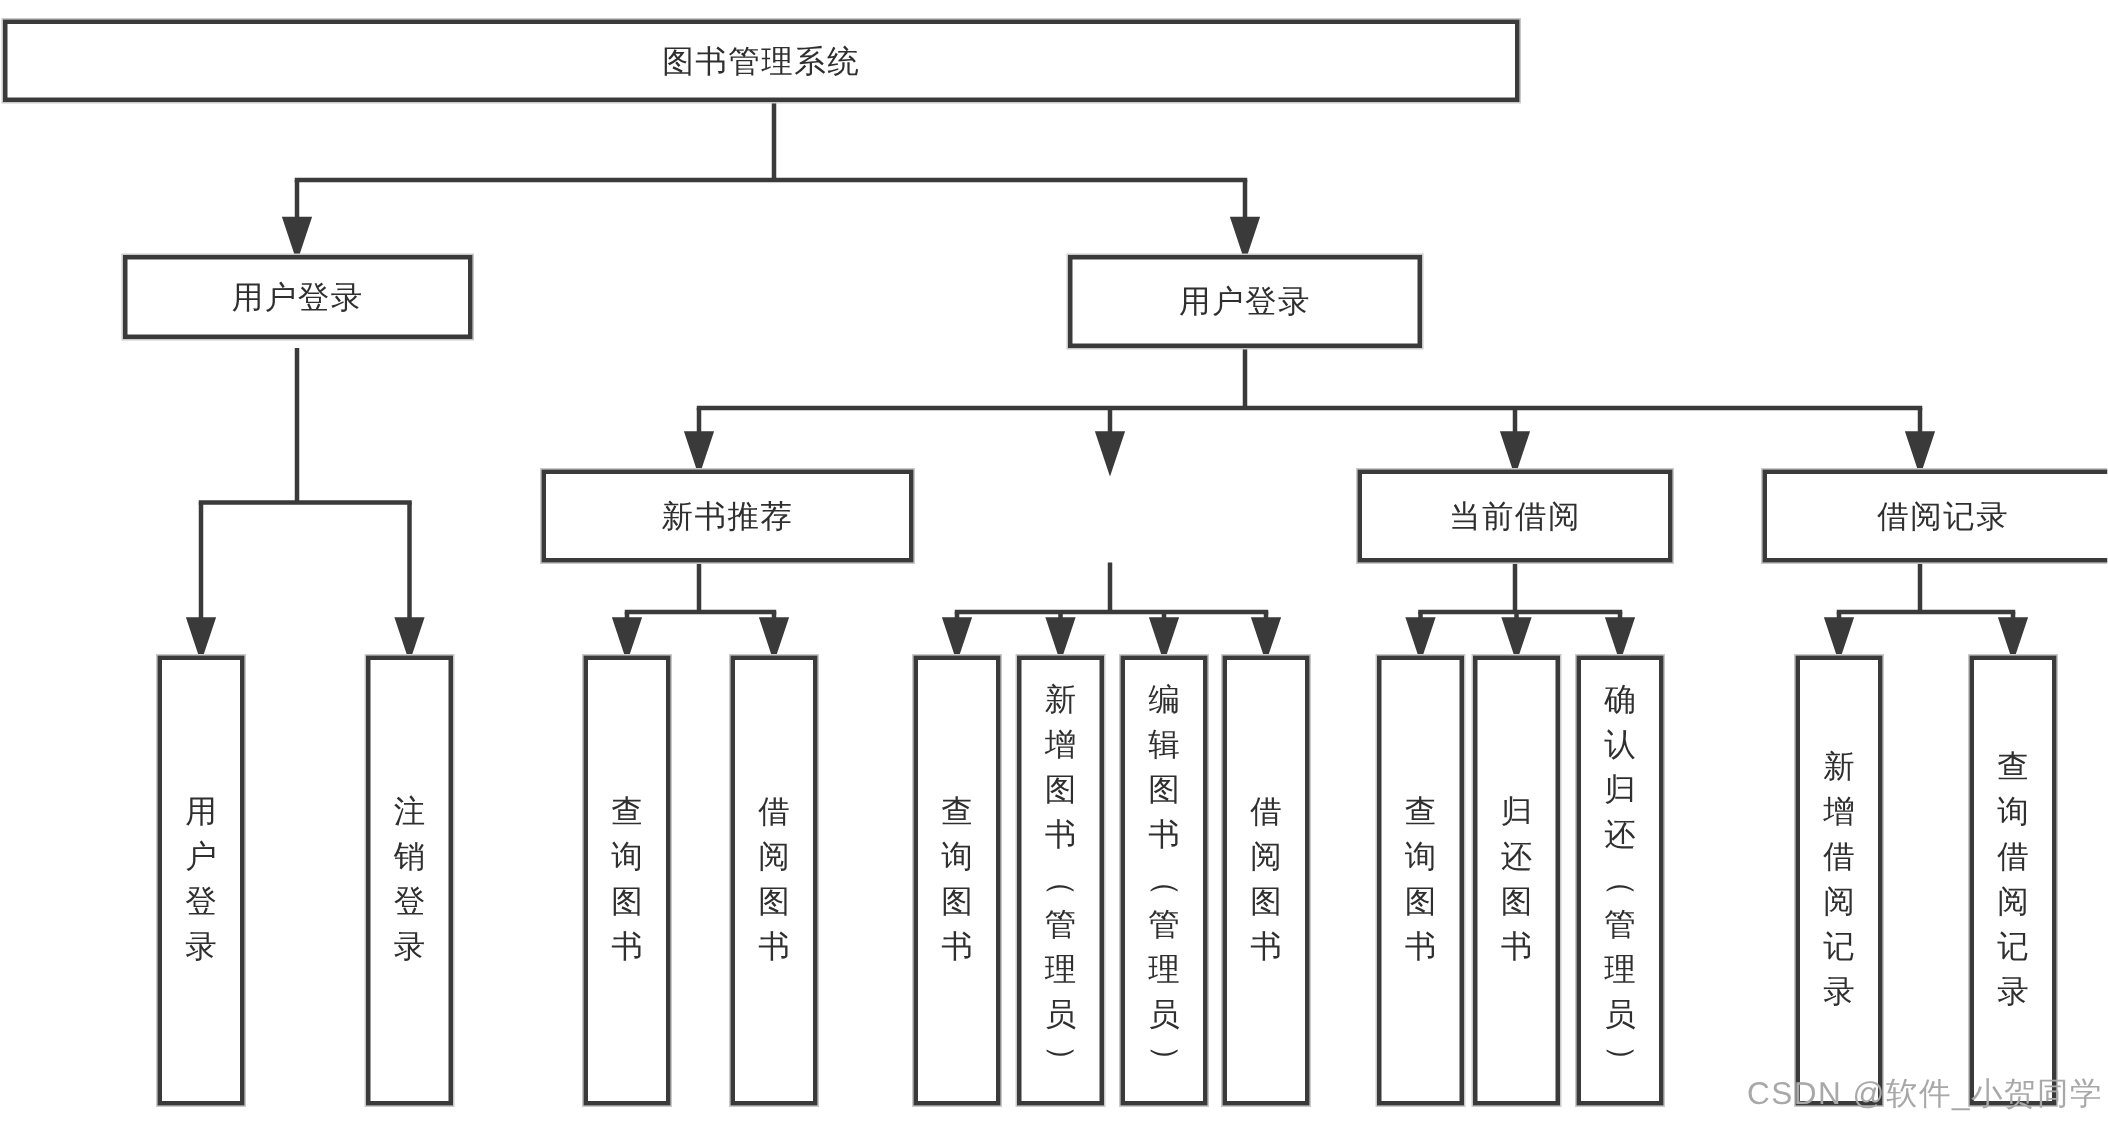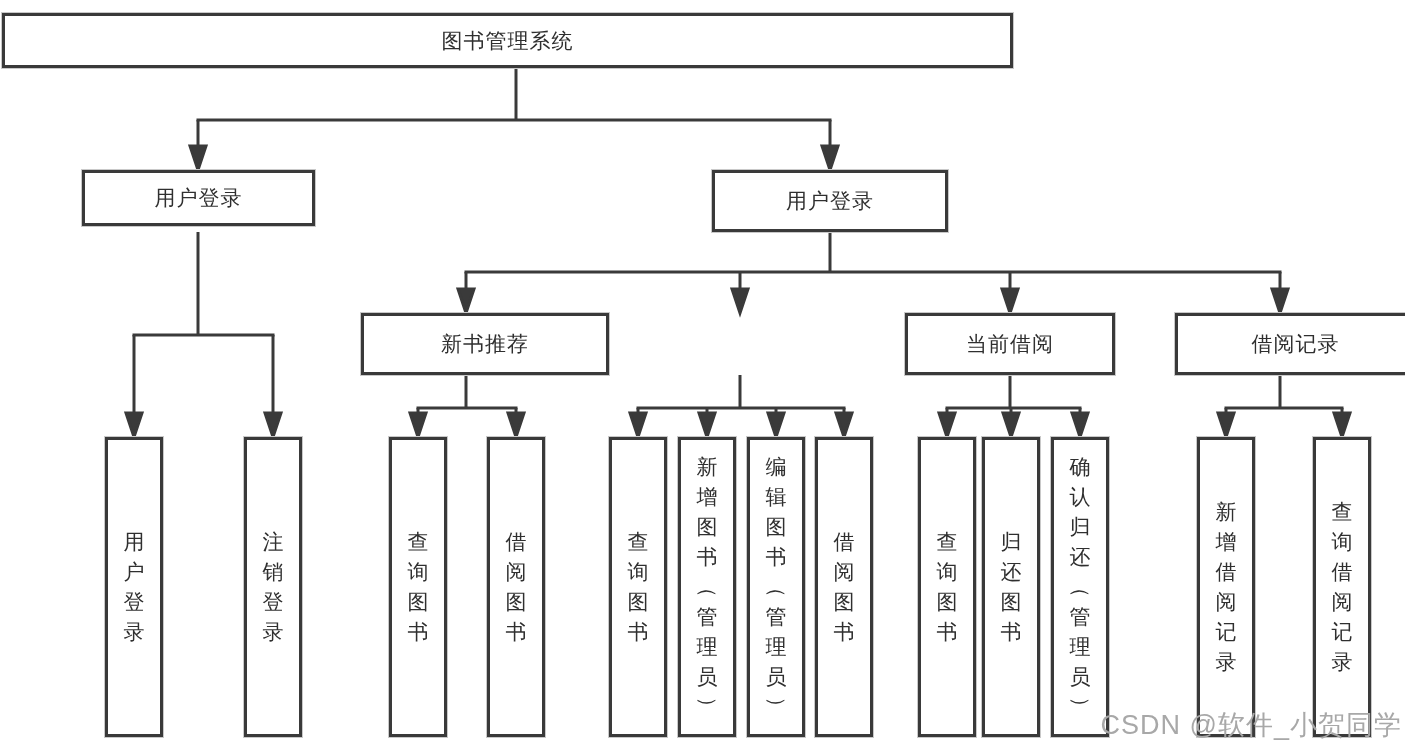--- a/index.html
+++ b/index.html
@@ -63,21 +63,21 @@
   .n-g1a { left: 105px; }  .n-g1b { left: 244px; }
   .n-g2a { left: 389px; }  .n-g2b { left: 487px; }
   .n-g3a { left: 609px; }  .n-g3b { left: 678px; }
   .n-g3c { left: 747px; }  .n-g3d { left: 815px; }
   .n-g4a { left: 918px; }  .n-g4b { left: 982px; }  .n-g4c { left: 1051px; }
   .n-g5a { left: 1197px; } .n-g5b { left: 1313px; }
   .watermark {
     position: absolute;
     right: 3px;
     bottom: 4px;
-    font-size: 27px;
+    font-size: 21px;
     color: #a8a8a8;
     z-index: 2;
     letter-spacing: 1px;
   }
 </style>
 </head>
 <body>
 
 <div id="canvas">
 

